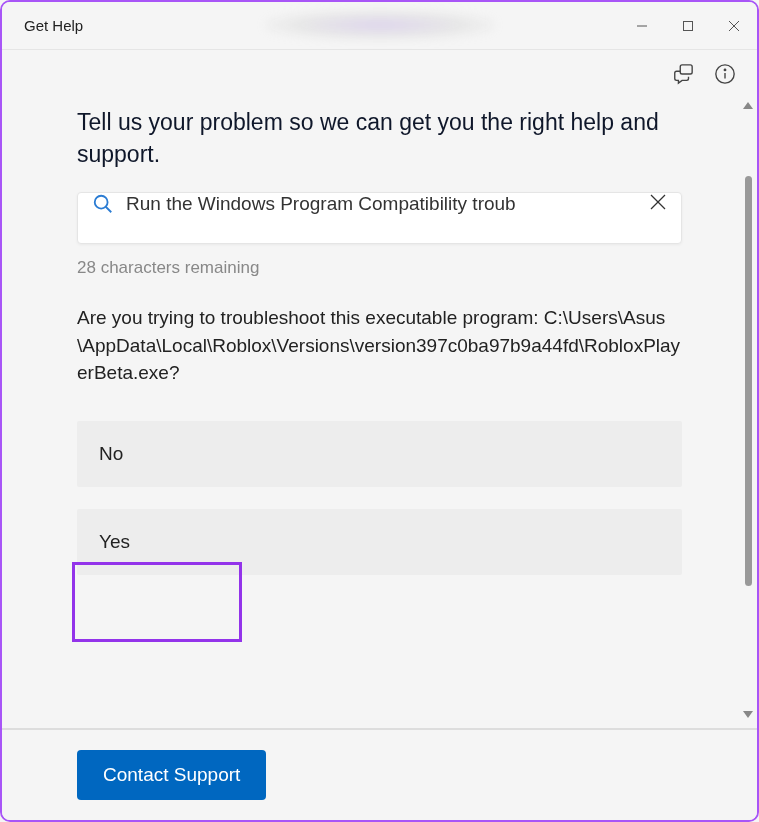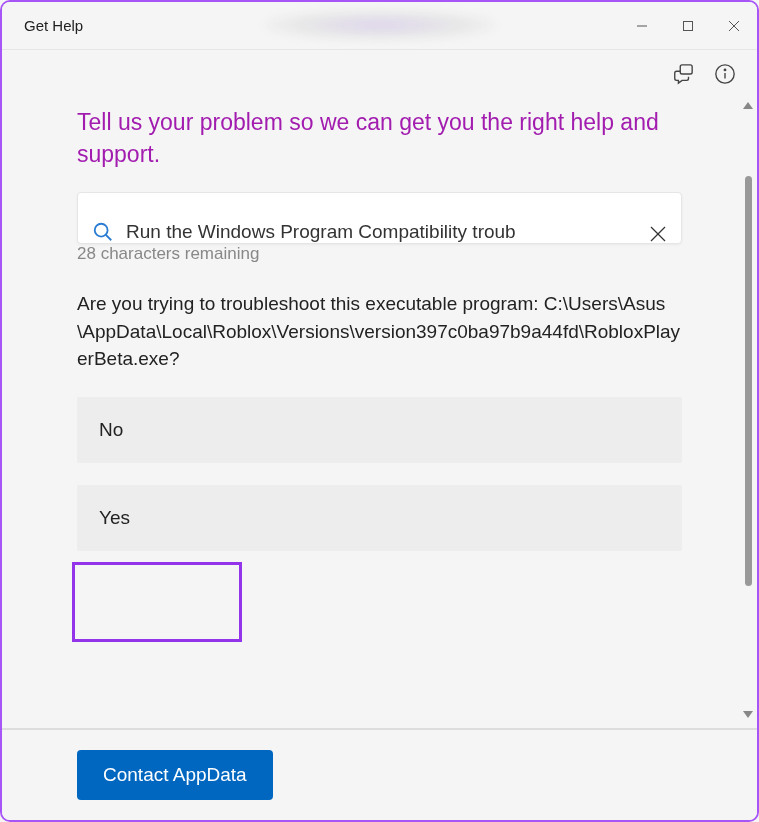--- a/index.html
+++ b/index.html
@@ -88,31 +88,31 @@
       overflow: hidden;
     }
     .content {
       padding: 8px 75px 0 75px;
       height: 100%;
       overflow-y: hidden;
     }
     .prompt-heading {
       font-size: 23px;
       font-weight: 400;
-      color: #a21caf;
+      color: #0f172a;
       line-height: 1.4;
       margin-bottom: 22px;
     }
     .search-box {
       background: #fff;
       border: 1px solid #e5e5e5;
       border-radius: 4px;
       height: 52px;
       display: flex;
-      align-items: flex-end;
+      align-items: flex-start;
       padding: 0 14px;
       box-shadow: 0 1px 3px rgba(0,0,0,0.05);
     }
     .search-icon {
       color: #1a73e8;
       margin-right: 12px;
       display: flex;
     }
     .search-icon svg {
       width: 22px;
@@ -136,28 +136,28 @@
       display: flex;
       margin-left: 8px;
     }
     .clear-icon svg {
       width: 18px;
       height: 18px;
     }
     .char-remaining {
       font-size: 17px;
       color: #888;
-      margin-top: 0;
+      margin-top: 14px;
       margin-bottom: 26px;
     }
     .question {
       font-size: 19px;
       color: #222;
       line-height: 1.45;
-      margin-bottom: 24px;
+      margin-bottom: 34px;
       word-break: break-all;
     }
     .option-button {
       display: block;
       width: 100%;
       background: #ededed;
       border: none;
       padding: 22px 22px;
       font-size: 19px;
       text-align: left;
@@ -300,14 +300,14 @@
   <div class="yes-highlight"></div>
 
   <div class="scrollbar-track">
     <div class="scroll-arrow up"></div>
     <div class="scroll-thumb"></div>
     <div class="scroll-arrow down"></div>
   </div>
 </div>
 
 <div class="footer">
-  <button class="contact-button">Contact AppData</button>
+  <button class="contact-button">Contact Support</button>
 </div>
 
 </body></html>

